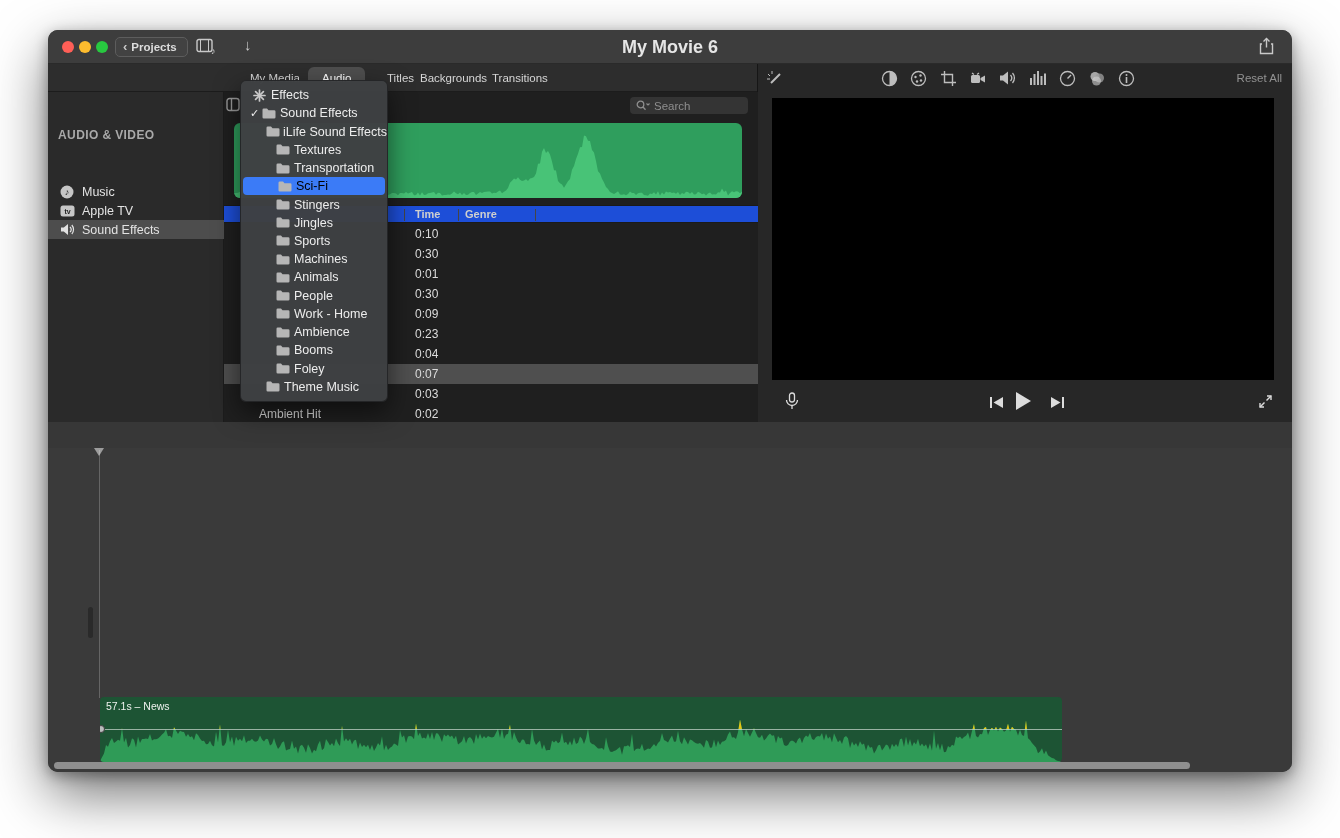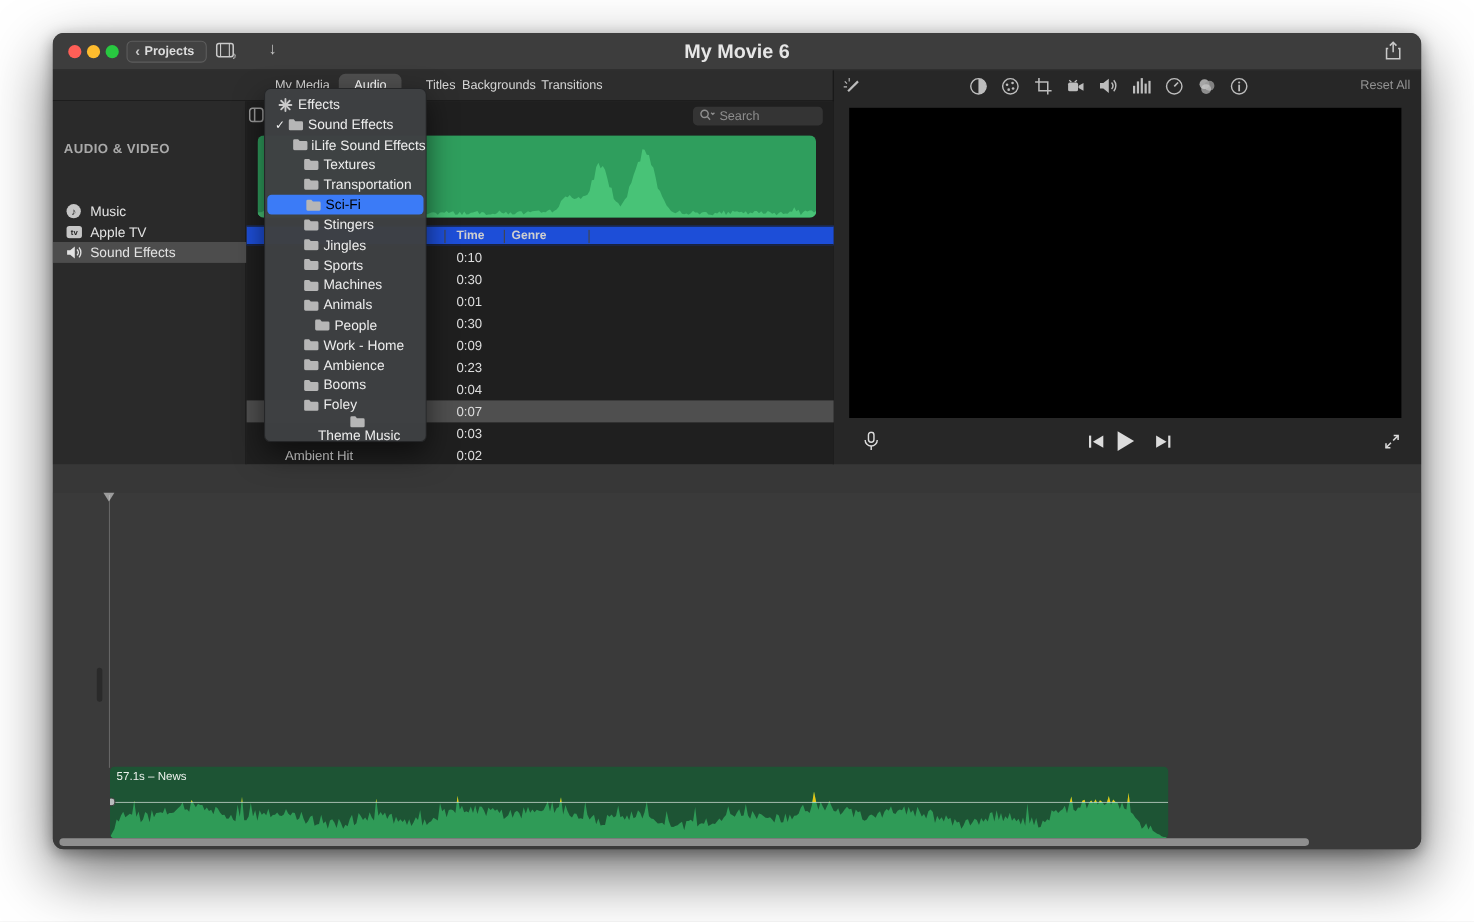--- a/index.html
+++ b/index.html
@@ -496,21 +496,21 @@
         <span class="mi-label">Machines</span>
       </div>
       <div class="menu-item" style="padding-left: 35px;">
         <span class="mi-icon">
           <svg width="14" height="11" viewBox="0 0 14 11">
             <path d="M0.5 1.8 Q0.5 0.5 1.8 0.5 L5 0.5 L6.5 2.2 L12.2 2.2 Q13.5 2.2 13.5 3.5 L13.5 9.2 Q13.5 10.5 12.2 10.5 L1.8 10.5 Q0.5 10.5 0.5 9.2 Z" fill="#b6b6b6"></path>
           </svg>
         </span>
         <span class="mi-label">Animals</span>
       </div>
-      <div class="menu-item" style="padding-left: 45px;">
+      <div class="menu-item" style="padding-left: 35px;">
         <span class="mi-icon">
           <svg width="14" height="11" viewBox="0 0 14 11">
             <path d="M0.5 1.8 Q0.5 0.5 1.8 0.5 L5 0.5 L6.5 2.2 L12.2 2.2 Q13.5 2.2 13.5 3.5 L13.5 9.2 Q13.5 10.5 12.2 10.5 L1.8 10.5 Q0.5 10.5 0.5 9.2 Z" fill="#b6b6b6"></path>
           </svg>
         </span>
         <span class="mi-label">People</span>
       </div>
       <div class="menu-item" style="padding-left: 35px;">
         <span class="mi-icon">
           <svg width="14" height="11" viewBox="0 0 14 11">
@@ -536,21 +536,21 @@
         <span class="mi-label">Booms</span>
       </div>
       <div class="menu-item" style="padding-left: 35px;">
         <span class="mi-icon">
           <svg width="14" height="11" viewBox="0 0 14 11">
             <path d="M0.5 1.8 Q0.5 0.5 1.8 0.5 L5 0.5 L6.5 2.2 L12.2 2.2 Q13.5 2.2 13.5 3.5 L13.5 9.2 Q13.5 10.5 12.2 10.5 L1.8 10.5 Q0.5 10.5 0.5 9.2 Z" fill="#b6b6b6"></path>
           </svg>
         </span>
         <span class="mi-label">Foley</span>
       </div>
-      <div class="menu-item" style="padding-left: 25px; flex-direction: column;">
+      <div class="menu-item" style="padding-left: 25px;">
         <span class="mi-icon">
           <svg width="14" height="11" viewBox="0 0 14 11">
             <path d="M0.5 1.8 Q0.5 0.5 1.8 0.5 L5 0.5 L6.5 2.2 L12.2 2.2 Q13.5 2.2 13.5 3.5 L13.5 9.2 Q13.5 10.5 12.2 10.5 L1.8 10.5 Q0.5 10.5 0.5 9.2 Z" fill="#b6b6b6"></path>
           </svg>
         </span>
         <span class="mi-label">Theme Music</span>
       </div>
     </div>
 
 </div>

